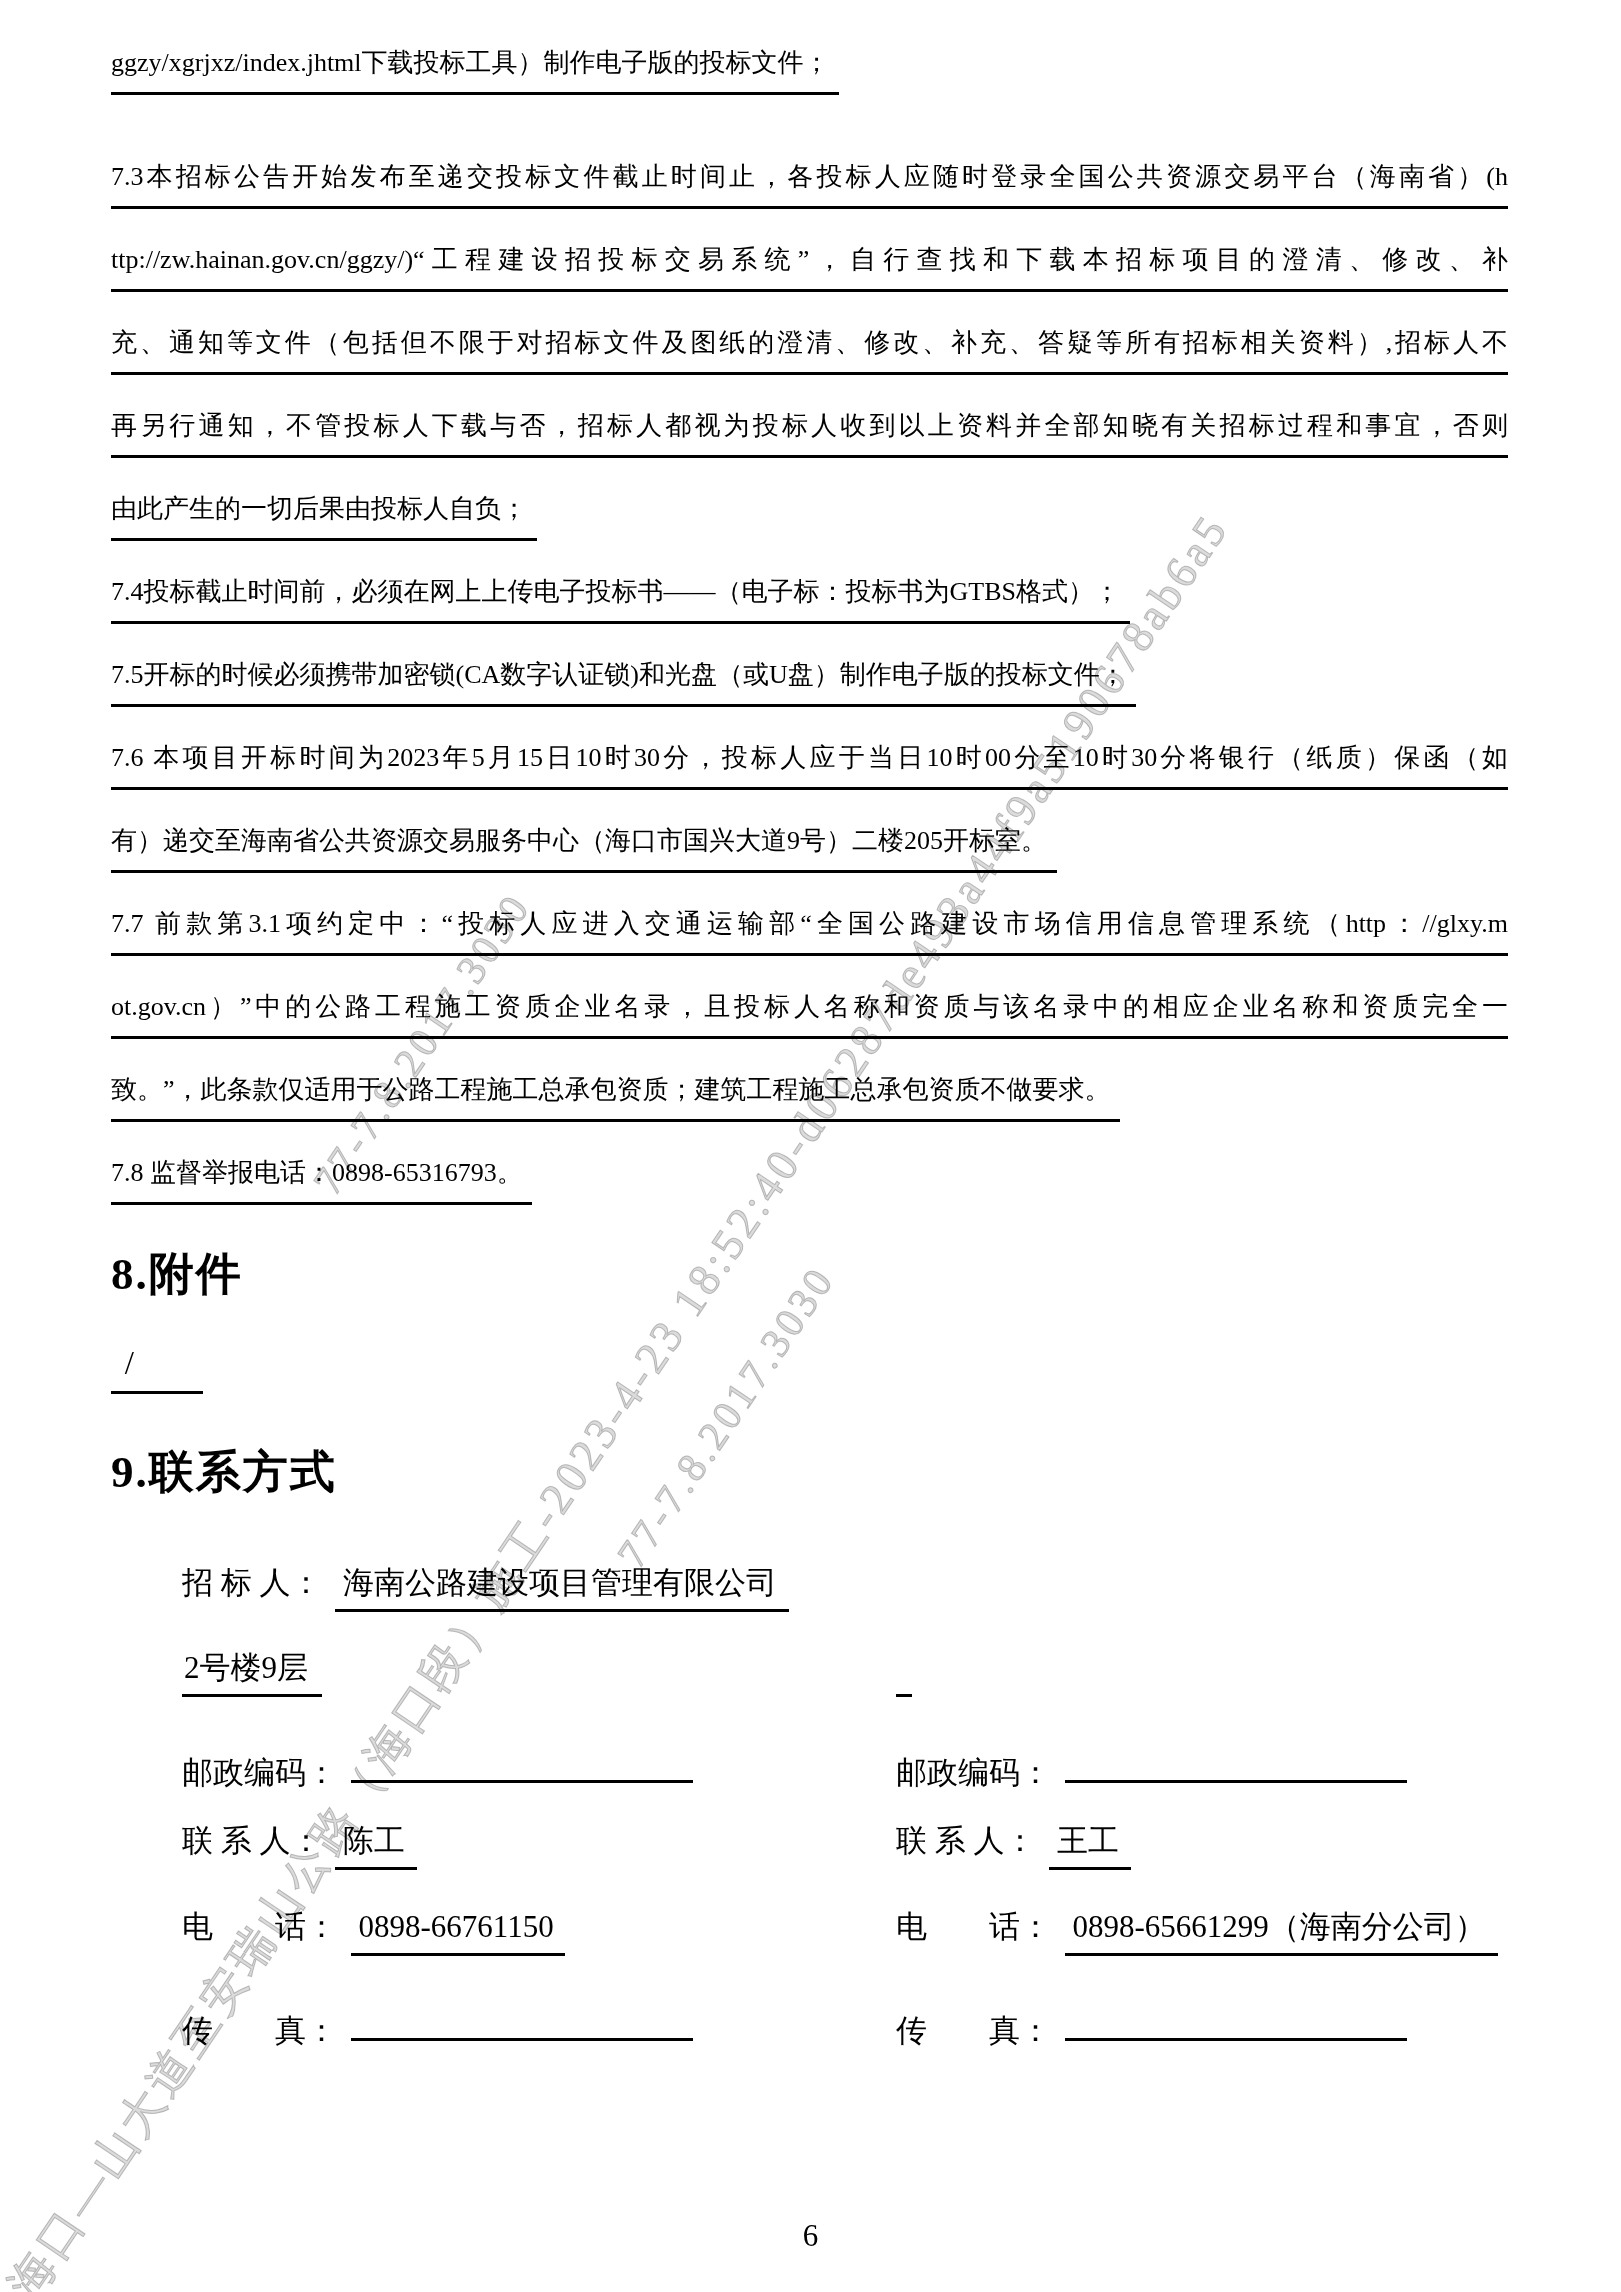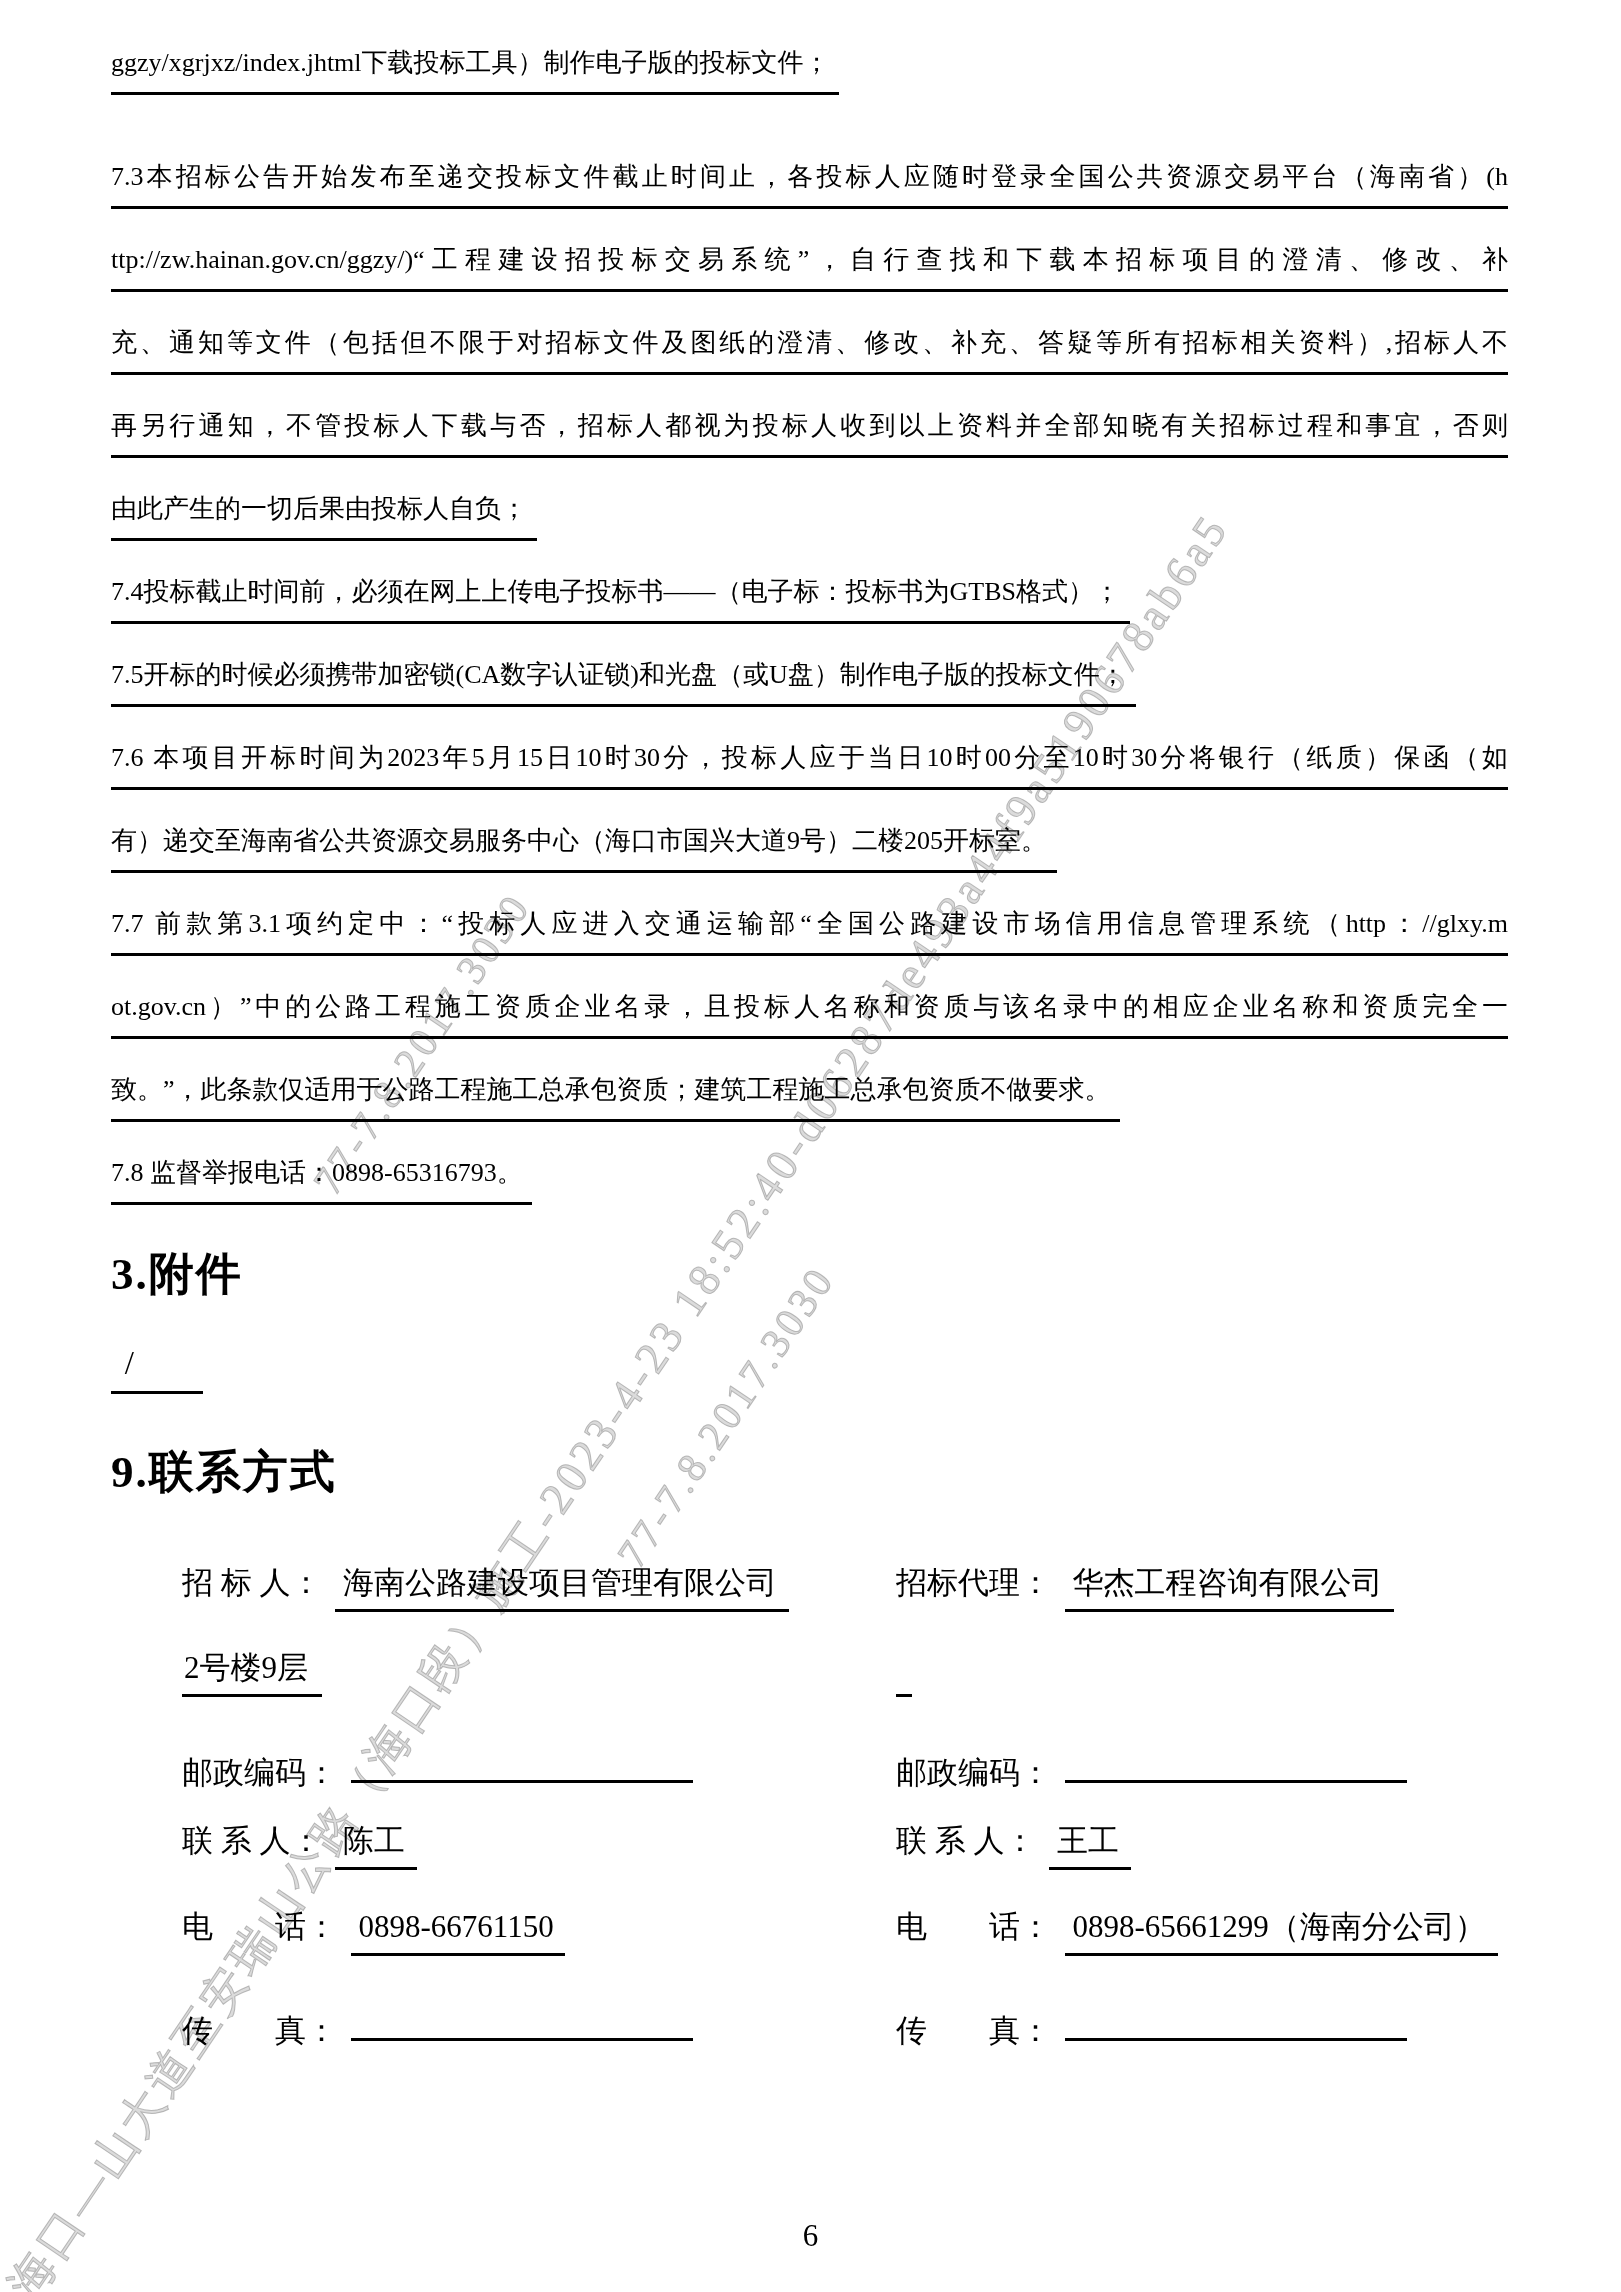--- a/index.html
+++ b/index.html
@@ -131,33 +131,30 @@
     <div class="doc-line short"><span>有）递交至海南省公共资源交易服务中心（海口市国兴大道9号）二楼205开标室。</span></div>
     <div class="doc-line full">
         <span>7.7 前款第3.1项约定中：“投标人应进入交通运输部“全国公路建设市场信用信息管理系统（http：//glxy.m</span>
       </div>
     <div class="doc-line full">
         <span>ot.gov.cn）”中的公路工程施工资质企业名录，且投标人名称和资质与该名录中的相应企业名称和资质完全一</span>
       </div>
     <div class="doc-line short"><span>致。”，此条款仅适用于公路工程施工总承包资质；建筑工程施工总承包资质不做要求。</span></div>
     <div class="doc-line short"><span>7.8 监督举报电话：0898-65316793。</span></div>
 
-    <div class="h-big">3.附件</div>
+    <div class="h-big">8.附件</div>
     <div class="slash-line"><span>/</span></div>
 
     <div class="h-big">9.联系方式</div>
 
     <div class="contact">
 
       <div class="contact-row">
         <div class="cell-left">
           <span class="c-label">招 标 人：</span><span class="c-value">海南公路建设项目管理有限公司</span>
-        </div>
-        <div class="cell-right">
-          <span class="c-label">招标代理：</span><span class="c-value">华杰工程咨询有限公司</span>
         </div>
       </div>
 
 
       <div class="contact-row">
         <div class="cell-left">
           <span class="c-cont">2号楼9层</span>
         </div>
         <div class="cell-right">
           <span class="c-value blank-dash"></span>

